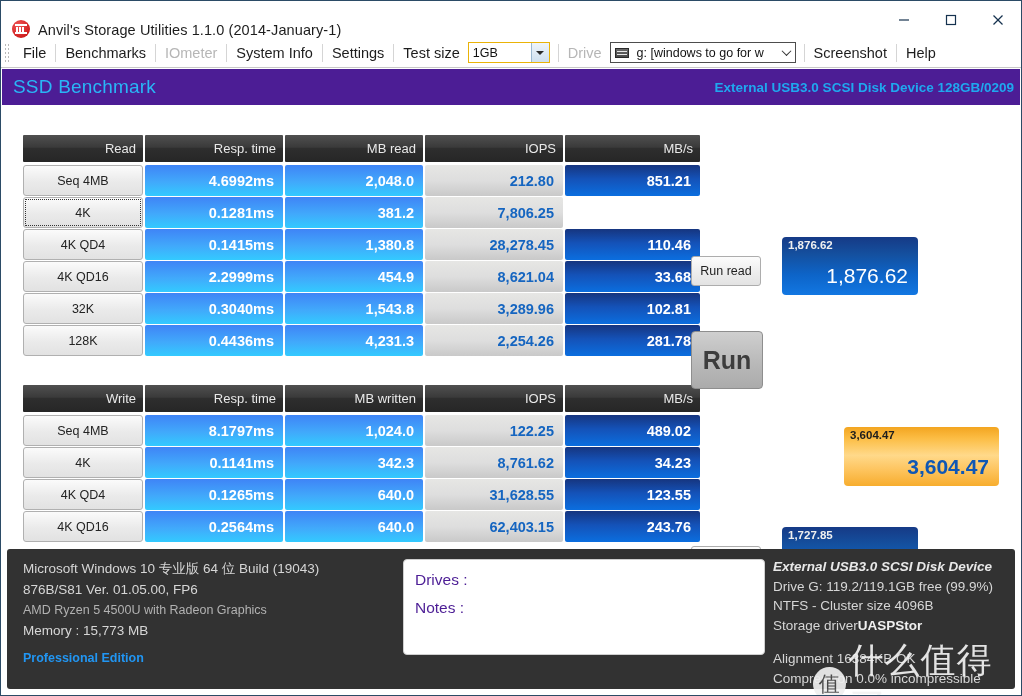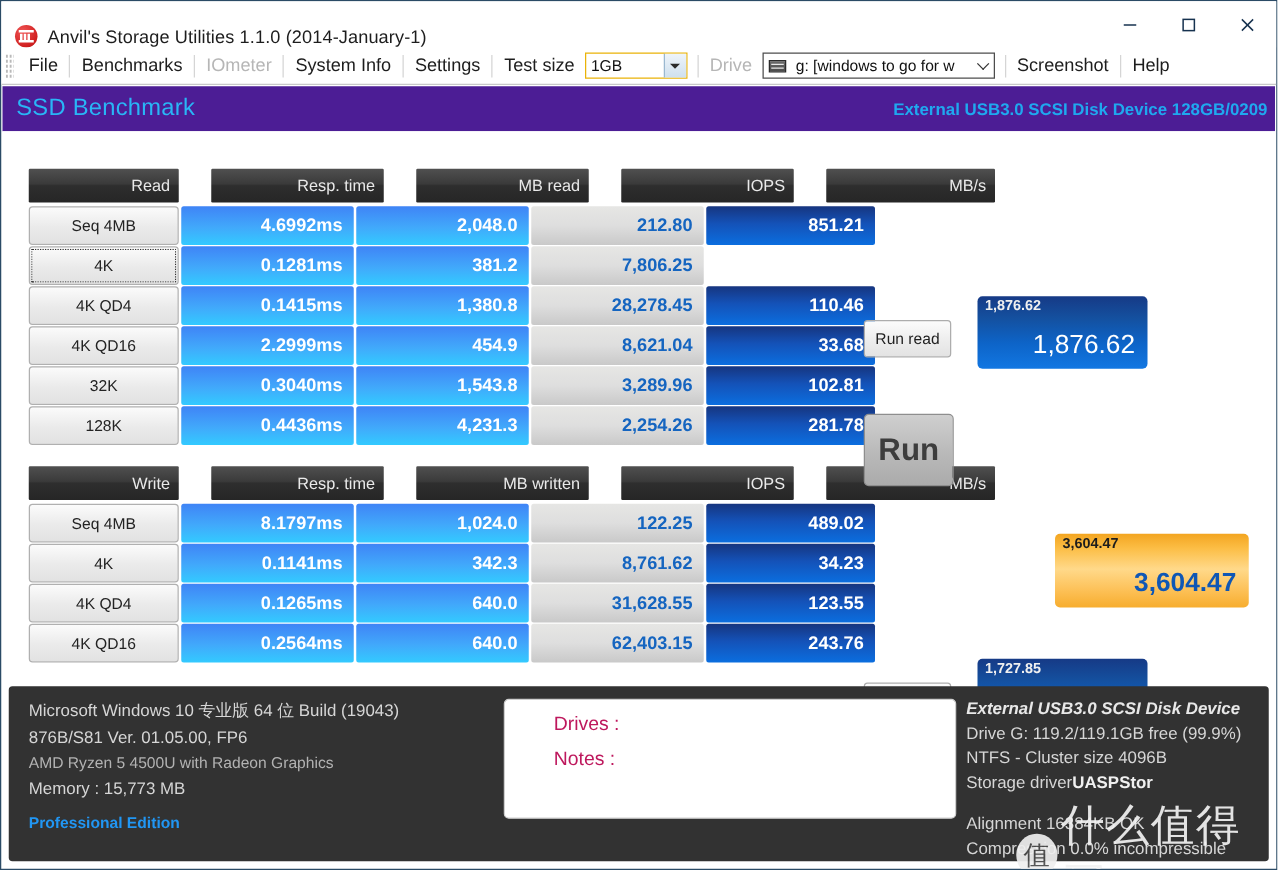--- a/index.html
+++ b/index.html
@@ -118,24 +118,24 @@
 
   
   .main {
     position: absolute; left: 1px; right: 1px; top: 104px; height: 440px;
     background: #ffffff;
   }
 
   
   .bench-table { position: absolute; left: 21px; }
   .bt-read { top: 30px; }
-  .bt-write { top: 268px; }
+  .bt-write { top: 280px; }
 
   .row { display: flex; height: 31px; margin-bottom: 1px; }
-  .row.hdr { height: 27px; margin-bottom: 3px; gap: 24px; }
+  .row.hdr { height: 27px; margin-bottom: 3px; }
 
   .cell { margin-right: 2px; display: flex; align-items: center; }
   .c-label { width: 120px; justify-content: center; }
   .c-resp  { width: 138px; justify-content: flex-end; }
   .c-mb    { width: 138px; justify-content: flex-end; }
   .c-iops  { width: 138px; justify-content: flex-end; }
   .c-mbs   { width: 135px; justify-content: flex-end; margin-right: 0; }
 
   .hdr .cell {
     background: linear-gradient(#505050 0%, #3a3a3a 45%, #2e2e2e 50%, #262626 100%);
@@ -210,21 +210,21 @@
   }
   .sysinfo { position: absolute; left: 16px; top: 10px; width: 380px; }
   .sysinfo div { color: #d6d6d6; font-size: 13.5px; line-height: 20.5px; white-space: nowrap; }
   .sysinfo .cpu { color: #b2b2b2; font-size: 12.5px; }
   .sysinfo .edition { color: #2196f3; font-size: 12.5px; font-weight: bold; margin-top: 7px; }
 
   .notesbox {
     position: absolute; left: 396px; top: 10px; width: 362px; height: 96px;
     background: #ffffff; border: 1px solid #cfcfcf; border-radius: 4px;
   }
-  .notesbox div { color: #be185d; font-size: 15.5px; padding-left: 11px; line-height: 28px; margin-left: 28px; }
+  .notesbox div { color: #4c1d95; font-size: 15.5px; padding-left: 11px; line-height: 28px; }
   .notesbox div:first-child { padding-top: 6px; }
 
   .driveinfo { position: absolute; left: 766px; top: 8px; right: 0; overflow: hidden; }
   .driveinfo div { color: #d6d6d6; font-size: 13.5px; line-height: 19.5px; white-space: nowrap; }
   .driveinfo .t1 { font-weight: bold; color: #e8e8e8; font-style: italic; }
   .driveinfo .gap { height: 14px; line-height: 14px; }
   .driveinfo b { color: #f0f0f0; }
 
   
   .watermark {

